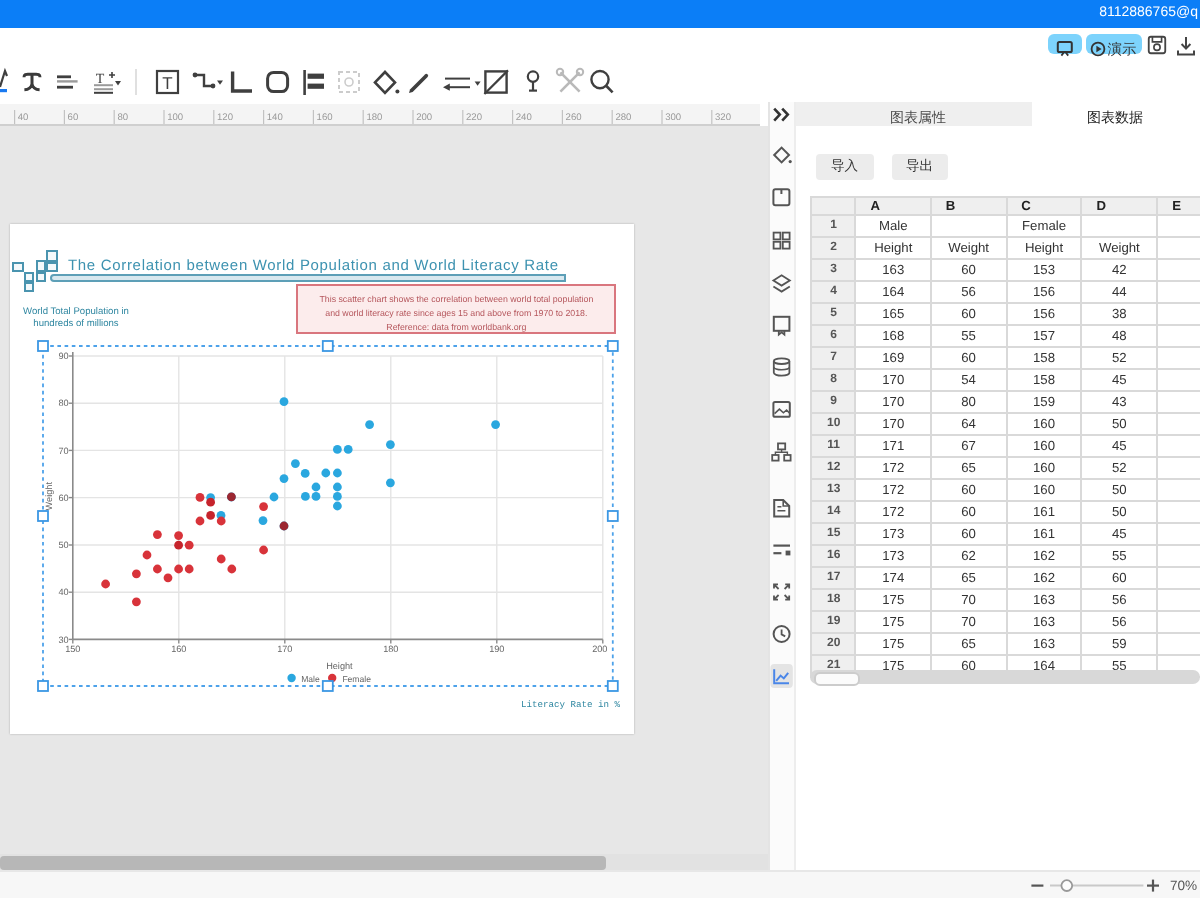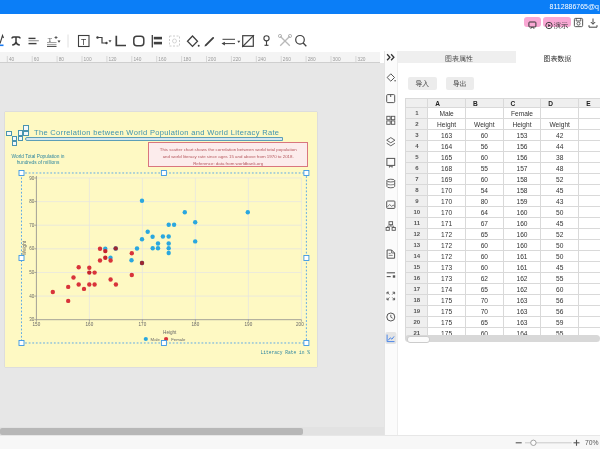--- a/index.html
+++ b/index.html
@@ -1,23 +1,23 @@
 <!DOCTYPE html>
 <html><head><meta charset="utf-8"><style>
 html,body{margin:0;padding:0}
 body{width:600px;height:449px;overflow:hidden;position:relative;font-family:"Liberation Sans",sans-serif;background:#fff}
 .abs{position:absolute}
 #topbar{left:0;top:0;width:600px;height:14px;background:#0b7ef7}
 #topbar span{position:absolute;right:1px;top:2.5px;color:#fff;font-size:7px}
 #row2{left:0;top:14px;width:600px;height:17px;background:#fff;border-bottom:1px solid #ececec}
-.hbtn{position:absolute;background:#f9a8d4;border-radius:3px;top:3px;height:10px}
+.hbtn{position:absolute;background:#7dd3fc;border-radius:3px;top:3px;height:10px}
 #toolbar{left:0;top:31px;width:600px;height:21px;background:#fff}
 #ruler{left:0;top:52px;width:380px;height:10px;background:#f4f4f4;border-bottom:1px solid #cfcfcf;overflow:hidden}
 #canvas{left:0;top:63px;width:383.5px;height:364px;background:#e7e7e7;overflow:hidden}
-#page{position:absolute;left:5px;top:48.5px;width:311.6px;height:255.8px;background:#fef9c3;box-shadow:0 0 1px rgba(0,0,0,.25)}
+#page{position:absolute;left:5px;top:48.5px;width:311.6px;height:255.8px;background:#ffffff;box-shadow:0 0 1px rgba(0,0,0,.25)}
 #ctitle{position:absolute;left:29px;top:16.5px;width:260px;font-size:7.5px;letter-spacing:0.34px;color:#3d92b0;white-space:nowrap}
 #cbar{position:absolute;left:19.6px;top:25.7px;width:256px;height:1.9px;border:1px solid #5d9fb7;background:#d8e8ef;border-radius:2px 0 0 2px}
 #tealtxt{position:absolute;left:-3px;top:42px;width:72px;font-size:4.8px;line-height:6.4px;color:#2e86a0;text-align:center}
 #pinkbox{position:absolute;left:143.4px;top:30.9px;width:157.6px;height:22.6px;background:#fcecec;border:0.8px solid #d9767e;}
 #pinkbox div{margin-top:3.6px;font-size:4.4px;line-height:6.9px;color:#b5565c;text-align:center}
 .sq{position:absolute;border:1px solid #4a94af;background:#f4f9fb}
 #hscroll{left:0;top:427px;width:383.5px;height:8px;background:#e2e2e2}
 #hthumb{position:absolute;left:0;top:0.5px;width:302.8px;height:7px;background:#b7b7b7;border-radius:2px}
 #statusbar{left:0;top:435px;width:600px;height:14px;background:#f7f7f7;border-top:1px solid #e7e7e7}
 #strip{left:383.5px;top:51px;width:13.5px;height:384px;background:#fbfbfb;border-left:1px solid #e4e4e4;border-right:1px solid #e4e4e4}

